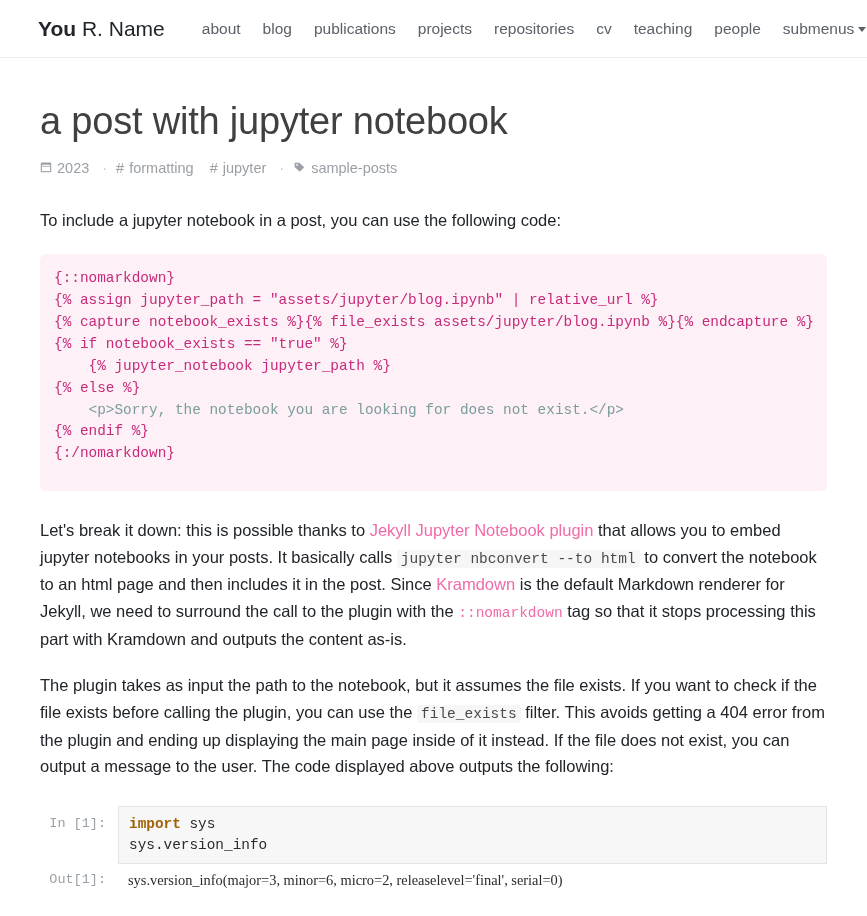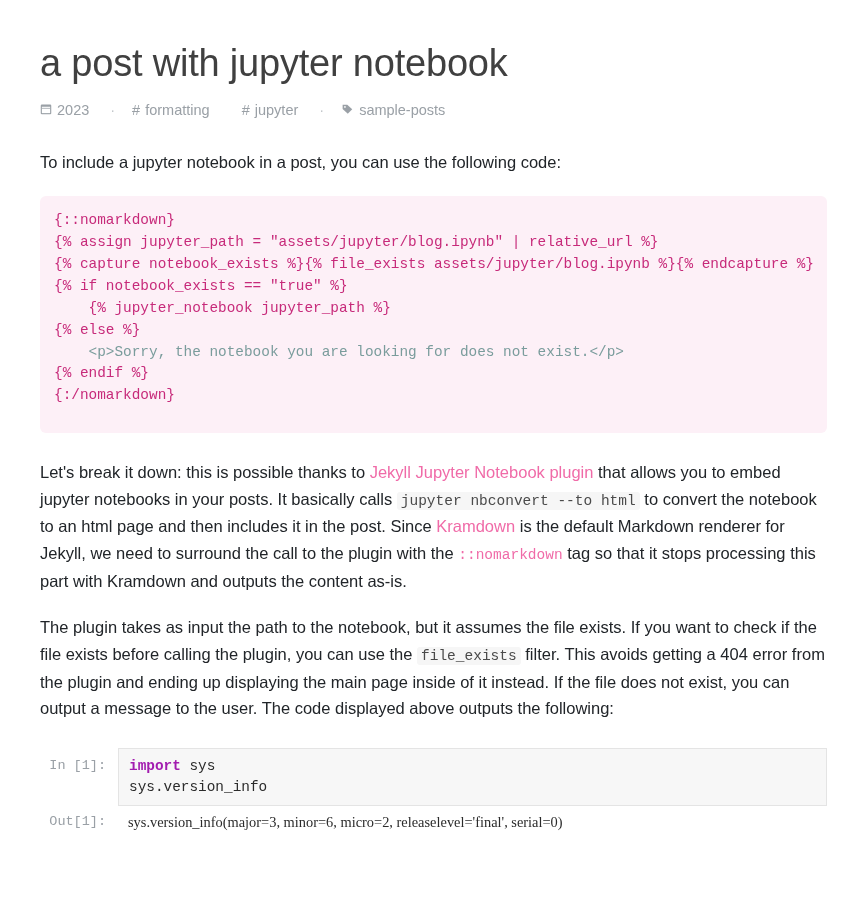--- a/index.html
+++ b/index.html
@@ -75,21 +75,21 @@
   }
   .post-date {
     color: #9aa0a6;
     font-size: 15px;
     margin-bottom: 6px;
   }
   .meta-row {
     display: flex;
     align-items: center;
     flex-wrap: wrap;
-    gap: 8px;
+    gap: 0;
     color: #9aa0a6;
     font-size: 14.5px;
     margin-bottom: 28px;
   }
   .meta-item {
     display: inline-flex;
     align-items: center;
     color: #9aa0a6;
     text-decoration: none;
     margin-right: 4px;
@@ -166,21 +166,21 @@
     background: #f7f7f7;
     border: 1px solid #e4e4e4;
     padding: 7px 10px;
     font-family: "Liberation Mono", monospace;
     font-size: 14.4px;
     line-height: 1.45;
     color: #2b2b2b;
     white-space: pre;
     overflow-x: auto;
   }
-  .nb-kw { color: #a21caf; font-weight: bold; }
+  .nb-kw { color: #a16207; font-weight: bold; }
   .nb-out-row { display: flex; align-items: flex-start; margin-top: 0; }
   .nb-out-prompt {
     width: 78px;
     flex: 0 0 78px;
     text-align: right;
     padding-right: 12px;
     font-family: "Liberation Mono", monospace;
     font-size: 13.5px;
     color: #9aa0a6;
     white-space: nowrap;
@@ -192,20 +192,36 @@
     color: #2b2b2b;
     white-space: pre;
     padding-left: 10px;
   }
 </style>
 </head>
 <body>
 
 <div class="page">
 
+  <div class="navbar">
+    <a class="brand" href="#"><span class="brand-strong">You</span><span class="brand-rest"> R. Name</span></a>
+
+    <div class="nav-links">
+      <a class="nav-link" href="#">about</a>
+      <a class="nav-link" href="#">blog</a>
+      <a class="nav-link" href="#">publications</a>
+      <a class="nav-link" href="#">projects</a>
+      <a class="nav-link" href="#">repositories</a>
+      <a class="nav-link" href="#">cv</a>
+      <a class="nav-link" href="#">teaching</a>
+      <a class="nav-link" href="#">people</a>
+      <a class="nav-link" href="#"><span>submenus</span><span class="caret"></span></a>
+    </div>
+
+  </div>
 
   <div class="content">
 
     <h1 class="post-title">a post with jupyter notebook</h1>
 
 
     <div class="meta-row">
       <a class="meta-item" href="#">
         <span class="micon">
           <svg width="12" height="12" viewBox="0 0 16 16">

